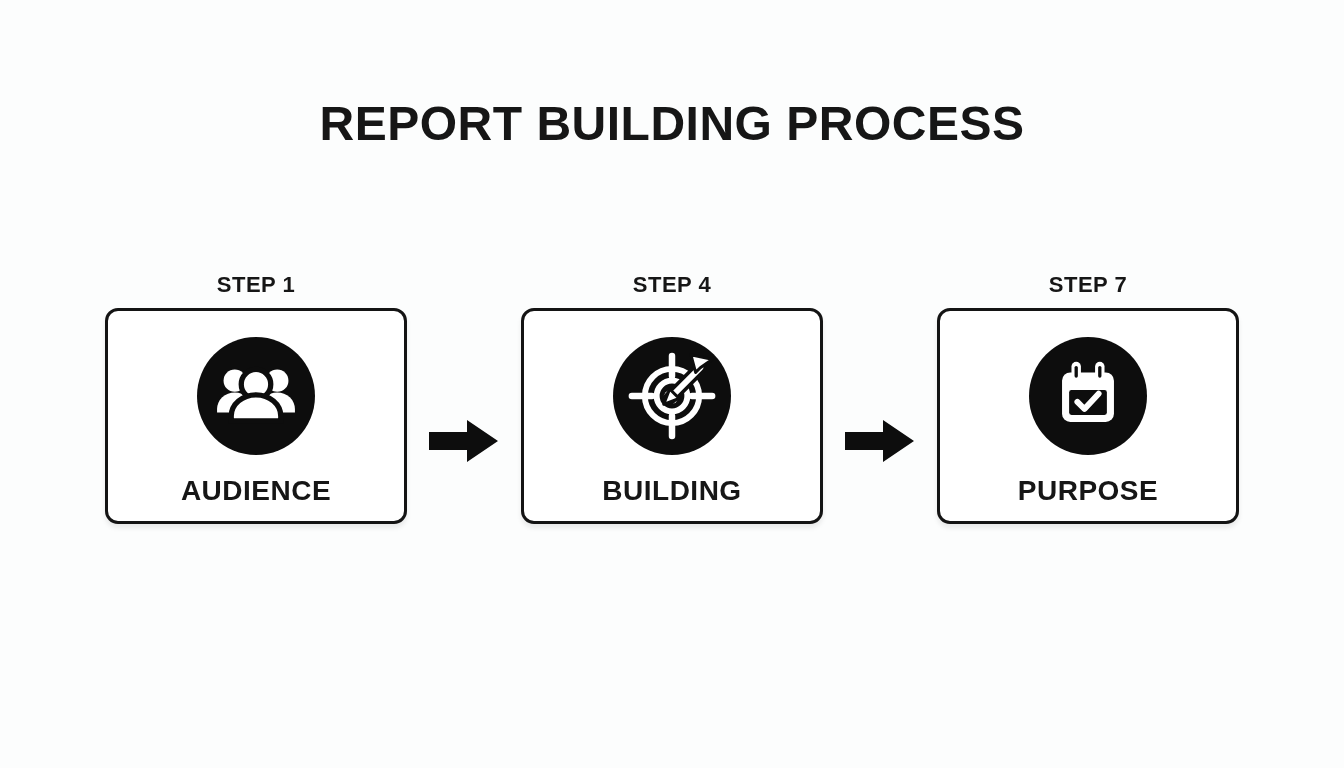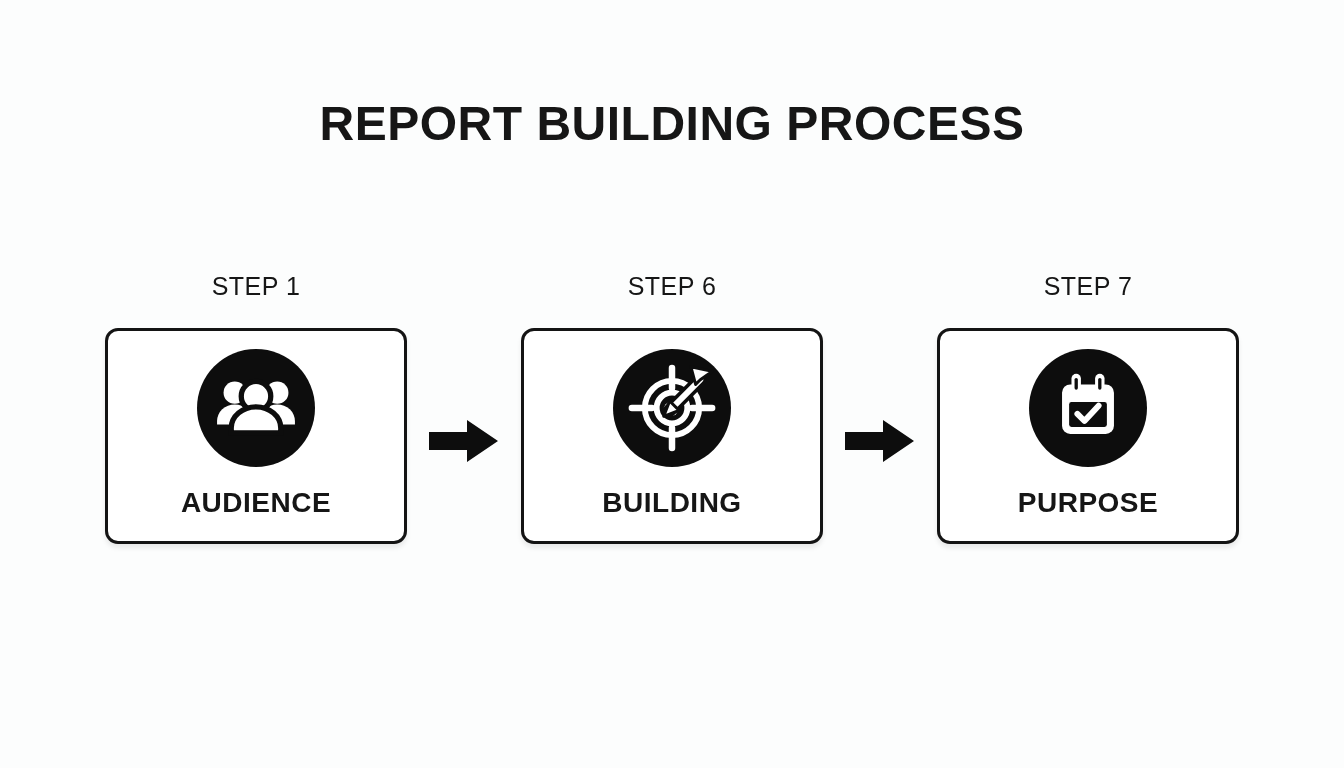--- a/index.html
+++ b/index.html
@@ -26,38 +26,38 @@
     position: absolute;
     top: 272px; left: 0; width: 100%;
     display: flex;
     justify-content: center;
     align-items: flex-start;
   }
 
   .step-col { width: 302px; display: flex; flex-direction: column; align-items: center; }
 
   .step-label {
-    font-size: 25px;
-    font-weight: normal;
+    font-size: 22px;
+    font-weight: bold;
     letter-spacing: 0.5px;
-    margin-bottom: 27px;
+    margin-bottom: 10px;
     color: #161616;
   }
 
   .step-box {
     box-sizing: border-box;
     width: 302px; height: 216px;
     background: #ffffff;
     border: 3px solid #141414;
     border-radius: 13px;
     box-shadow: 0 4px 5px rgba(0,0,0,0.08);
     display: flex;
     flex-direction: column;
     align-items: center;
-    padding-top: 18px;
+    padding-top: 26px;
   }
 
   .icon-wrap { width: 118px; height: 118px; }
   .icon-wrap svg { width: 118px; height: 118px; display: block; }
 
   .box-label {
     margin-top: 20px;
     font-size: 28px;
     font-weight: bold;
     letter-spacing: 0.5px;
@@ -101,21 +101,21 @@
       </div>
     </div>
 
     <div class="arrow">
       <svg viewBox="0 0 70 46">
         <polygon points="0,14 38,14 38,2 69,23 38,44 38,32 0,32" fill="#0d0d0d"></polygon>
       </svg>
     </div>
 
     <div class="step-col">
-      <div class="step-label">STEP 6</div>
+      <div class="step-label">STEP 4</div>
       <div class="step-box">
         <div class="icon-wrap">
           <svg viewBox="0 0 100 100">
             <circle cx="50" cy="50" r="50" fill="#0d0d0d"></circle>
 
             <g stroke="#ffffff" stroke-width="5.5" stroke-linecap="round">
               <line x1="50" y1="16" x2="50" y2="33"></line>
               <line x1="50" y1="67" x2="50" y2="84"></line>
               <line x1="16" y1="50" x2="33" y2="50"></line>
               <line x1="67" y1="50" x2="84" y2="50"></line>

